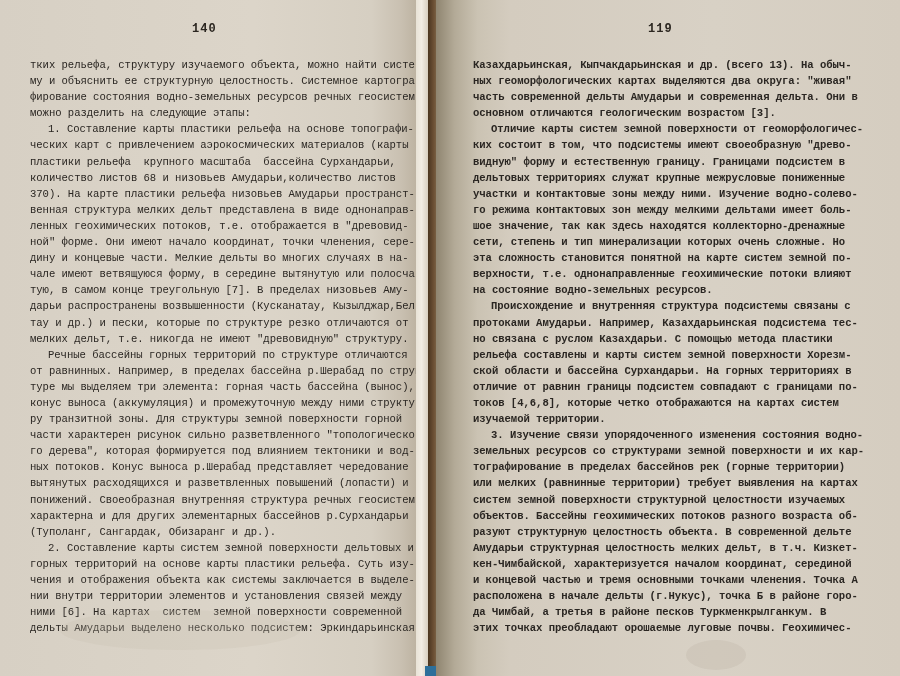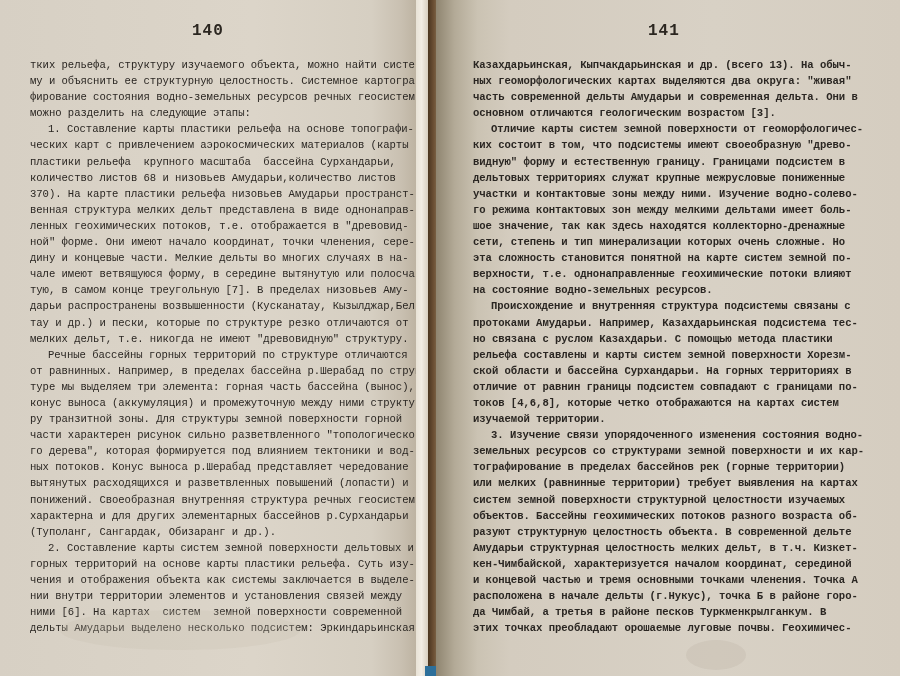--- a/index.html
+++ b/index.html
@@ -45,21 +45,21 @@
       height: 676px;
       background: linear-gradient(90deg, #4a3520 0%, #6e5236 50%, #8a7a5e 100%);
     }
     .page-right {
       left: 436px;
       width: 464px;
       background: linear-gradient(90deg, #8f8570 0%, #b3aa97 4%, #cbc3b3 9%, #d4ccbf 16%, #d8d1c5 60%, #d5cdc0 100%);
     }
     .page-num {
       position: absolute;
-      font-size: 16px;
+      font-size: 12px;
       font-weight: bold;
       letter-spacing: 1px;
       color: #2b2620;
     }
     .page-left .page-num { left: 192px; top: 22px; }
     .page-right .page-num { left: 212px; top: 22px; }
     .body-text {
       position: absolute;
       font-size: 10.6px;
       line-height: 16.1px;
@@ -93,18 +93,18 @@
     <div class="page-num">140</div>
     <div class="body-text" id="left-body"><span class="line">тких рельефа, структуру изучаемого объекта, можно найти систе-</span><span class="line">му и объяснить ее структурную целостность. Системное картогра-</span><span class="line">фирование состояния водно-земельных ресурсов речных геосистем</span><span class="line">можно разделить на следующие этапы:</span><span class="line indent">1. Составление карты пластики рельефа на основе топографи-</span><span class="line">ческих карт с привлечением аэрокосмических материалов (карты</span><span class="line">пластики рельефа  крупного масштаба  бассейна Сурхандарьи,</span><span class="line">количество листов 68 и низовьев Амударьи,количество листов</span><span class="line">370). На карте пластики рельефа низовьев Амударьи пространст-</span><span class="line">венная структура мелких дельт представлена в виде однонаправ-</span><span class="line">ленных геохимических потоков, т.е. отображается в "древовид-</span><span class="line">ной" форме. Они имеют начало координат, точки членения, сере-</span><span class="line">дину и концевые части. Мелкие дельты во многих случаях в на-</span><span class="line">чале имеют ветвящуюся форму, в середине вытянутую или полосча-</span><span class="line">тую, в самом конце треугольную [7]. В пределах низовьев Аму-</span><span class="line">дарьи распространены возвышенности (Кусканатау, Кызылджар,Бел-</span><span class="line">тау и др.) и пески, которые по структуре резко отличаются от</span><span class="line">мелких дельт, т.е. никогда не имеют "древовидную" структуру.</span><span class="line indent">Речные бассейны горных территорий по структуре отличаются</span><span class="line">от равнинных. Например, в пределах бассейна р.Шерабад по струк-</span><span class="line">туре мы выделяем три элемента: горная часть бассейна (вынос),</span><span class="line">конус выноса (аккумуляция) и промежуточную между ними структу-</span><span class="line">ру транзитной зоны. Для структуры земной поверхности горной</span><span class="line">части характерен рисунок сильно разветвленного "топологическо-</span><span class="line">го дерева", которая формируется под влиянием тектоники и вод-</span><span class="line">ных потоков. Конус выноса р.Шерабад представляет чередование</span><span class="line">вытянутых расходящихся и разветвленных повышений (лопасти) и</span><span class="line">понижений. Своеобразная внутренняя структура речных геосистем</span><span class="line">характерна и для других элементарных бассейнов р.Сурхандарьи</span><span class="line">(Туполанг, Сангардак, Обизаранг и др.).</span><span class="line indent">2. Составление карты систем земной поверхности дельтовых и</span><span class="line">горных территорий на основе карты пластики рельефа. Суть изу-</span><span class="line">чения и отображения объекта как системы заключается в выделе-</span><span class="line">нии внутри территории элементов и установления связей между</span><span class="line">ними [6]. На картах  систем  земной поверхности современной</span><span class="line">дельты Амударьи выделено несколько подсистем: Эркиндарьинская,</span></div>
     <div class="stain" style="left:60px;top:610px;width:240px;height:40px;background:rgba(200,190,175,0.25);"></div>
   </div>
 
   <div class="spine-left"></div>
   <div class="gutter"></div>
   <div class="bottom-blue"></div>
 
   <div class="page page-right">
-    <div class="page-num">141</div>
+    <div class="page-num">119</div>
     <div class="body-text" id="right-body"><span class="line">Казахдарьинская, Кыпчакдарьинская и др. (всего 13). На обыч-</span><span class="line">ных геоморфологических картах выделяются два округа: "живая"</span><span class="line">часть современной дельты Амударьи и современная дельта. Они в</span><span class="line">основном отличаются геологическим возрастом [3].</span><span class="line indent">Отличие карты систем земной поверхности от геоморфологичес-</span><span class="line">ких состоит в том, что подсистемы имеют своеобразную "древо-</span><span class="line">видную" форму и естественную границу. Границами подсистем в</span><span class="line">дельтовых территориях служат крупные межрусловые пониженные</span><span class="line">участки и контактовые зоны между ними. Изучение водно-солево-</span><span class="line">го режима контактовых зон между мелкими дельтами имеет боль-</span><span class="line">шое значение, так как здесь находятся коллекторно-дренажные</span><span class="line">сети, степень и тип минерализации которых очень сложные. Но</span><span class="line">эта сложность становится понятной на карте систем земной по-</span><span class="line">верхности, т.е. однонаправленные геохимические потоки влияют</span><span class="line">на состояние водно-земельных ресурсов.</span><span class="line indent">Происхождение и внутренняя структура подсистемы связаны с</span><span class="line">протоками Амударьи. Например, Казахдарьинская подсистема тес-</span><span class="line">но связана с руслом Казахдарьи. С помощью метода пластики</span><span class="line">рельефа составлены и карты систем земной поверхности Хорезм-</span><span class="line">ской области и бассейна Сурхандарьи. На горных территориях в</span><span class="line">отличие от равнин границы подсистем совпадают с границами по-</span><span class="line">токов [4,6,8], которые четко отображаются на картах систем</span><span class="line">изучаемой территории.</span><span class="line indent">3. Изучение связи упорядоченного изменения состояния водно-</span><span class="line">земельных ресурсов со структурами земной поверхности и их кар-</span><span class="line">тографирование в пределах бассейнов рек (горные территории)</span><span class="line">или мелких (равнинные территории) требует выявления на картах</span><span class="line">систем земной поверхности структурной целостности изучаемых</span><span class="line">объектов. Бассейны геохимических потоков разного возраста об-</span><span class="line">разуют структурную целостность объекта. В современной дельте</span><span class="line">Амударьи структурная целостность мелких дельт, в т.ч. Кизкет-</span><span class="line">кен-Чимбайской, характеризуется началом координат, серединой</span><span class="line">и концевой частью и тремя основными точками членения. Точка А</span><span class="line">расположена в начале дельты (г.Нукус), точка Б в районе горо-</span><span class="line">да Чимбай, а третья в районе песков Туркменкрылганкум. В</span><span class="line">этих точках преобладают орошаемые луговые почвы. Геохимичес-</span></div>
     <div class="stain" style="left:250px;top:640px;width:60px;height:30px;background:rgba(190,180,165,0.3);"></div>
   </div>
 
 </div>
 
 </body></html>

